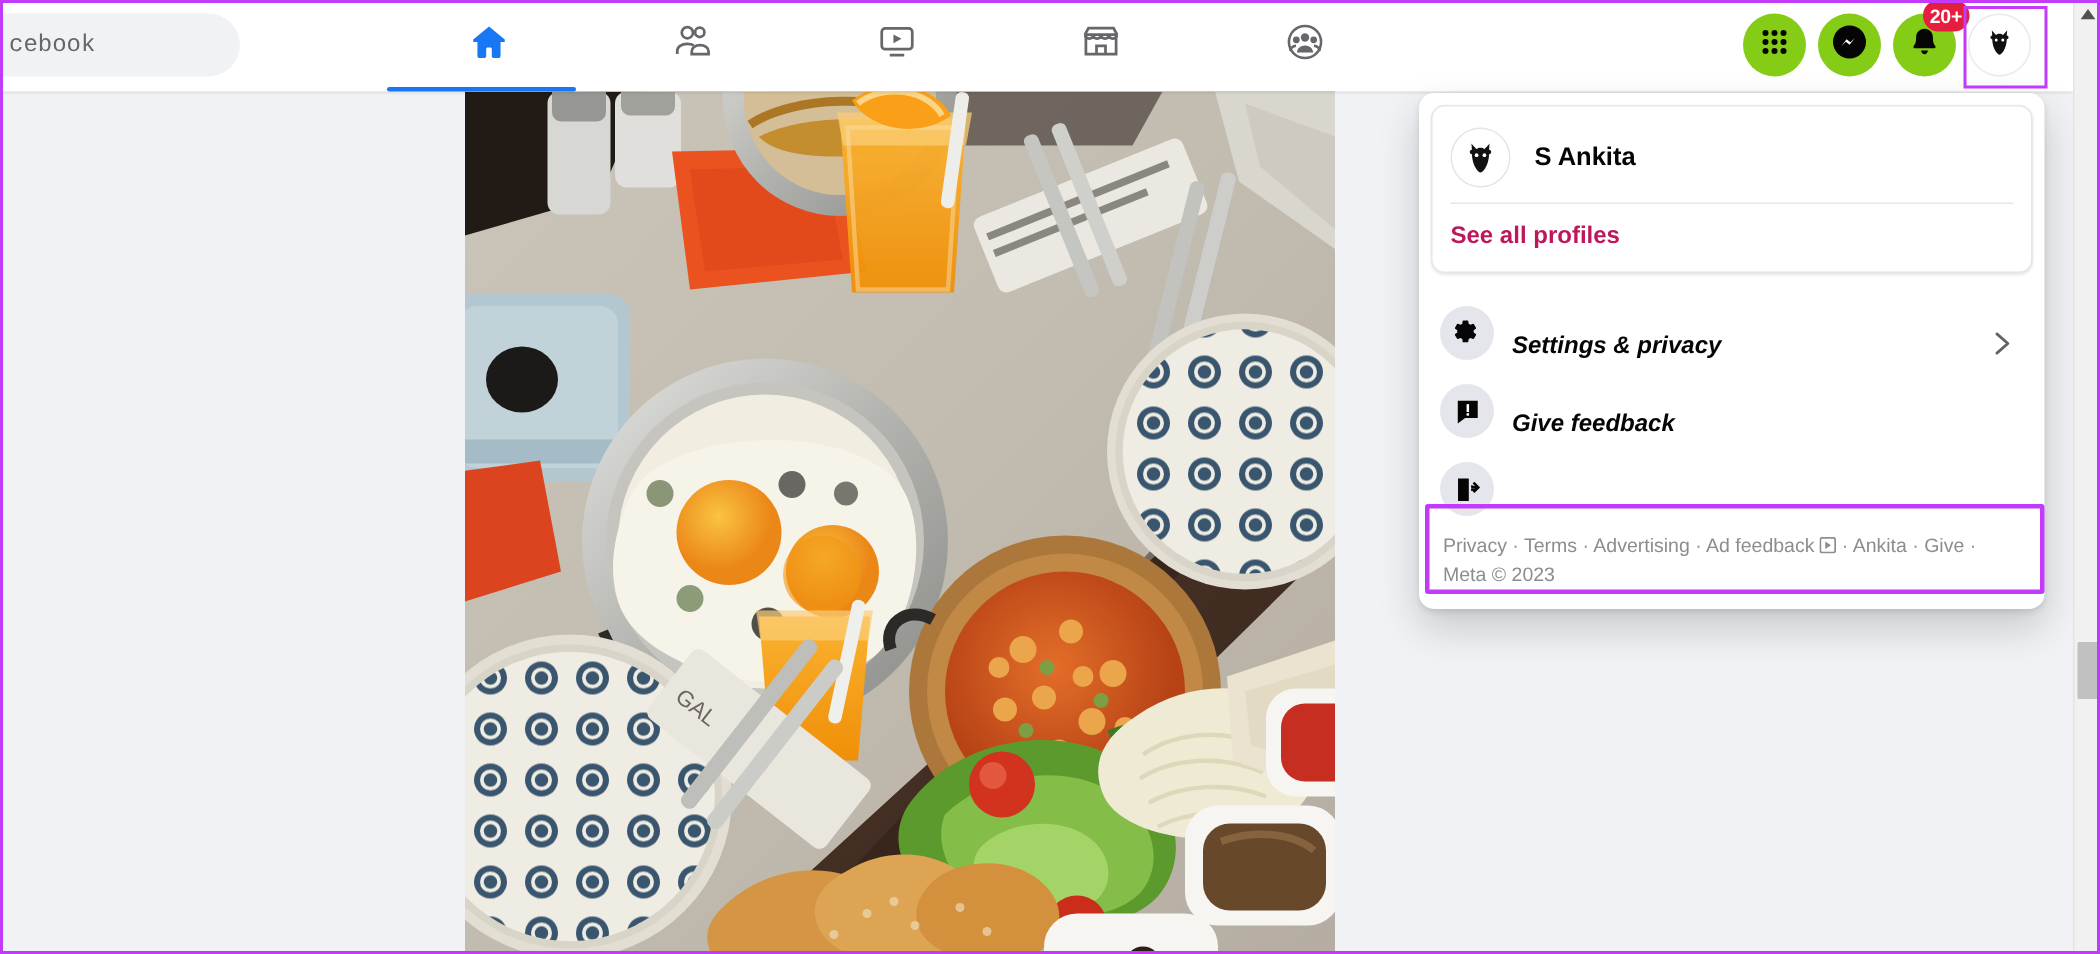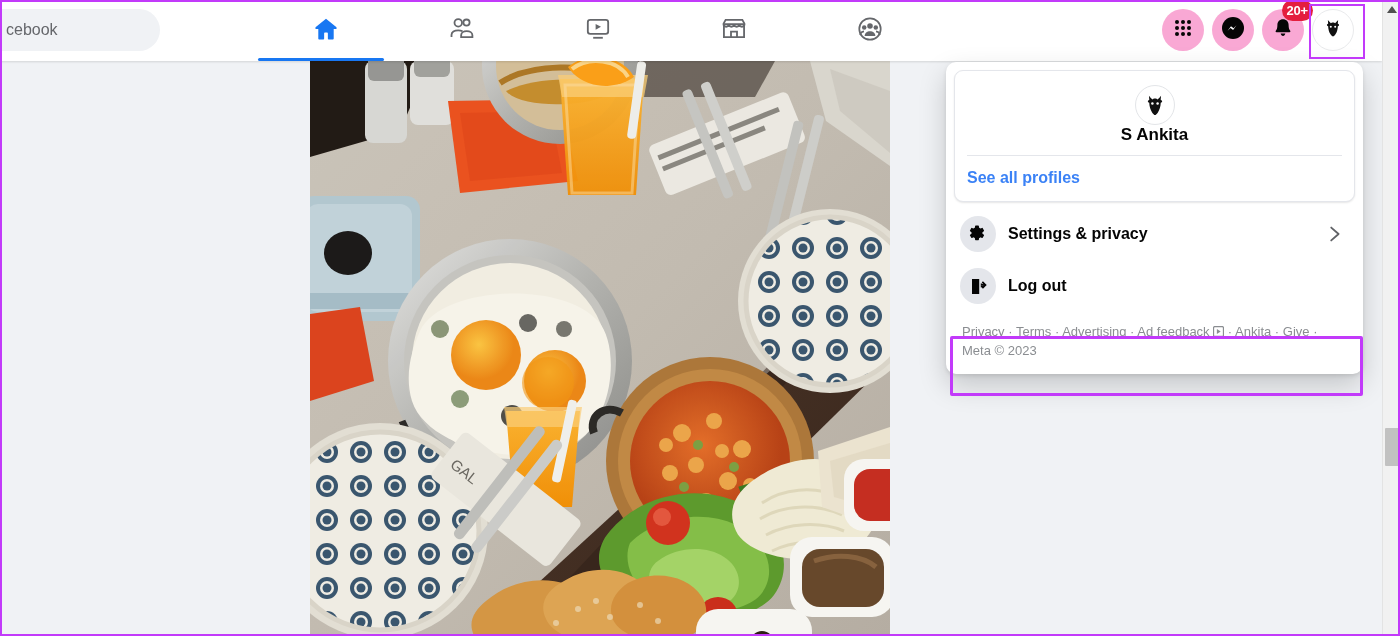--- a/index.html
+++ b/index.html
@@ -40,20 +40,21 @@
     width: 250px; height: 42px;
     background: #f0f2f5;
     border-radius: 21px;
     display: flex; align-items: center;
   }
   #search-input-text {
     margin-left: 96px;
     font-size: 16px;
     color: #65676b;
     white-space: nowrap;
+    font-family: Liberation Mono, monospace;
   }
 
   
   #center-nav {
     position: absolute; left: 258px; top: 0;
     width: 690px; height: 61px;
     display: flex;
   }
   .nav-tab {
     position: relative;
@@ -73,21 +74,21 @@
   #right-actions {
     position: absolute; right: 28px; top: 9px;
     height: 42px;
     display: flex; align-items: center; gap: 8px;
     z-index: 31;
   }
   .circle-btn {
     position: relative;
     width: 42px; height: 42px;
     border-radius: 50%;
-    background: #f9a8d4;
+    background: #84cc16;
     display: flex; align-items: center; justify-content: center;
     cursor: pointer;
   }
   .circle-btn.avatar-btn {
     background: #ffffff;
     border: 1px solid #e9eaec;
   }
   #notif-badge {
     position: absolute;
     top: -9px; right: -9px;
@@ -135,56 +136,56 @@
   }
   
   #profile-card {
     background: #ffffff;
     border: 1px solid #e4e6eb;
     border-radius: 9px;
     padding: 10px 12px 12px 12px;
     box-shadow: 0 1px 2px rgba(0,0,0,.10);
   }
   #profile-row {
-    display: flex; align-items: center; 
+    display: flex; align-items: center; gap: 16px;
     padding: 4px 0 10px 0;
     cursor: pointer;
-    flex-direction: column;
   }
   .avatar-circle {
     width: 40px; height: 40px;
     border-radius: 50%;
     background: #ffffff;
     border: 1px solid #e3e5e8;
     display: flex; align-items: center; justify-content: center;
     flex: none;
   }
   #profile-name {
     font-size: 17px; font-weight: 600; color: #050505;
   }
   #profile-divider {
     height: 1px; background: #e4e6eb; margin: 0 0 0 0;
   }
   #see-all-profiles {
     display: block;
     padding: 13px 0 2px 0;
     font-size: 16px; font-weight: 600;
-    color: #3b82f6;
+    color: #be185d;
     cursor: pointer;
   }
 
   
   #menu-list { padding-top: 6px; }
   .menu-row {
     position: relative;
-    display: flex; align-items: center;
+    display: flex; align-items: flex-end;
     height: 52px;
     padding: 0 8px 0 6px;
     border-radius: 8px;
     cursor: pointer;
+    font-style: italic;
   }
   .menu-row .row-icon {
     width: 36px; height: 36px;
     border-radius: 50%;
     background: #e4e6eb;
     display: flex; align-items: center; justify-content: center;
     flex: none;
     margin-right: 12px;
   }
   .menu-row .row-label {
@@ -606,30 +607,39 @@
         <span class="row-label">Settings &amp; privacy</span>
         <span class="row-chevron">
           <svg width="22" height="22" viewBox="0 0 24 24" fill="none" stroke="#606266" stroke-width="2" stroke-linecap="round" stroke-linejoin="round">
             <polyline points="9 5 17 12 9 19"></polyline>
           </svg>
         </span>
       </div>
 
 
 
+      <div class="menu-row">
+        <span class="row-icon">
+          <svg width="21" height="21" viewBox="0 0 24 24" fill="#050505">
+            <path d="M4.4 3.6h15.2v13.1H10l-5.6 4.2z"></path>
+            <rect x="11.1" y="6.2" width="1.9" height="6" fill="#ffffff"></rect>
+            <rect x="11.1" y="13.1" width="1.9" height="1.9" fill="#ffffff"></rect>
+          </svg>
+        </span>
+        <span class="row-label">Give feedback</span>
+      </div>
 
       <div class="menu-row">
         <span class="row-icon">
           <svg width="21" height="21" viewBox="0 0 24 24" fill="#050505">
             <path d="M4.6 3.4h8.2v17.2H4.6z"></path>
             <path d="M14.6 8.3v2.8h3.1l-2 2 1.4 1.4 4.3-4.3-4.3-4.3-1.4 1.4 2 2z"></path>
             <path d="M14.6 11.1h3.1v1.9h-3.1z"></path>
           </svg>
         </span>
-        <span class="row-label">Log out</span>
       </div>
     </div>
 
     <div id="menu-footer">
       <span class="flink">Privacy</span><span> · </span><span class="flink">Terms</span><span> · </span><span class="flink">Advertising</span><span> · </span><span class="flink">Ad feedback</span>&nbsp;<span><svg width="11" height="11" viewBox="0 0 12 12" style="vertical-align:-1px">
               <rect x="0.6" y="0.6" width="10.8" height="10.8" rx="1.4" fill="none" stroke="#8a8d91" stroke-width="1.3"></rect>
               <path d="M4.2 3.3 L8.4 6 L4.2 8.7 Z" fill="#8a8d91"></path>
             </svg></span><span> · </span><span class="flink">Ankita</span><span> · </span><span class="flink">Give</span><span> · </span><span>Meta © 2023</span>
     </div>
   </div>

